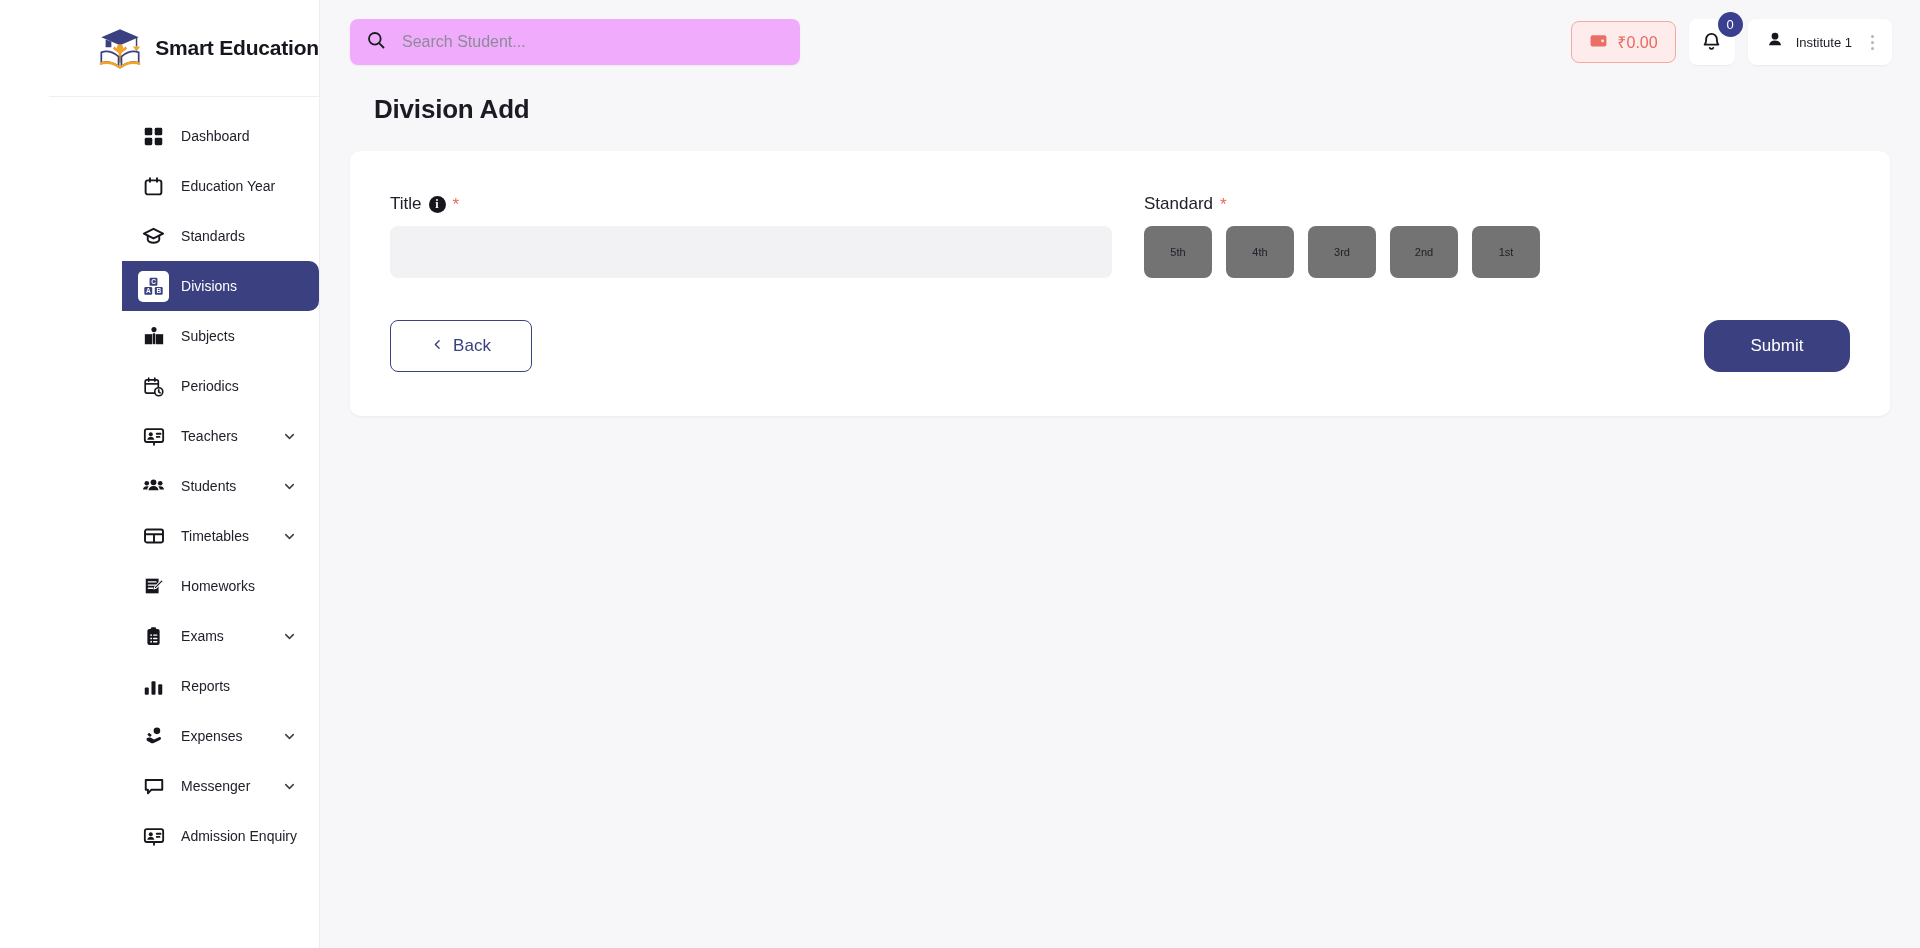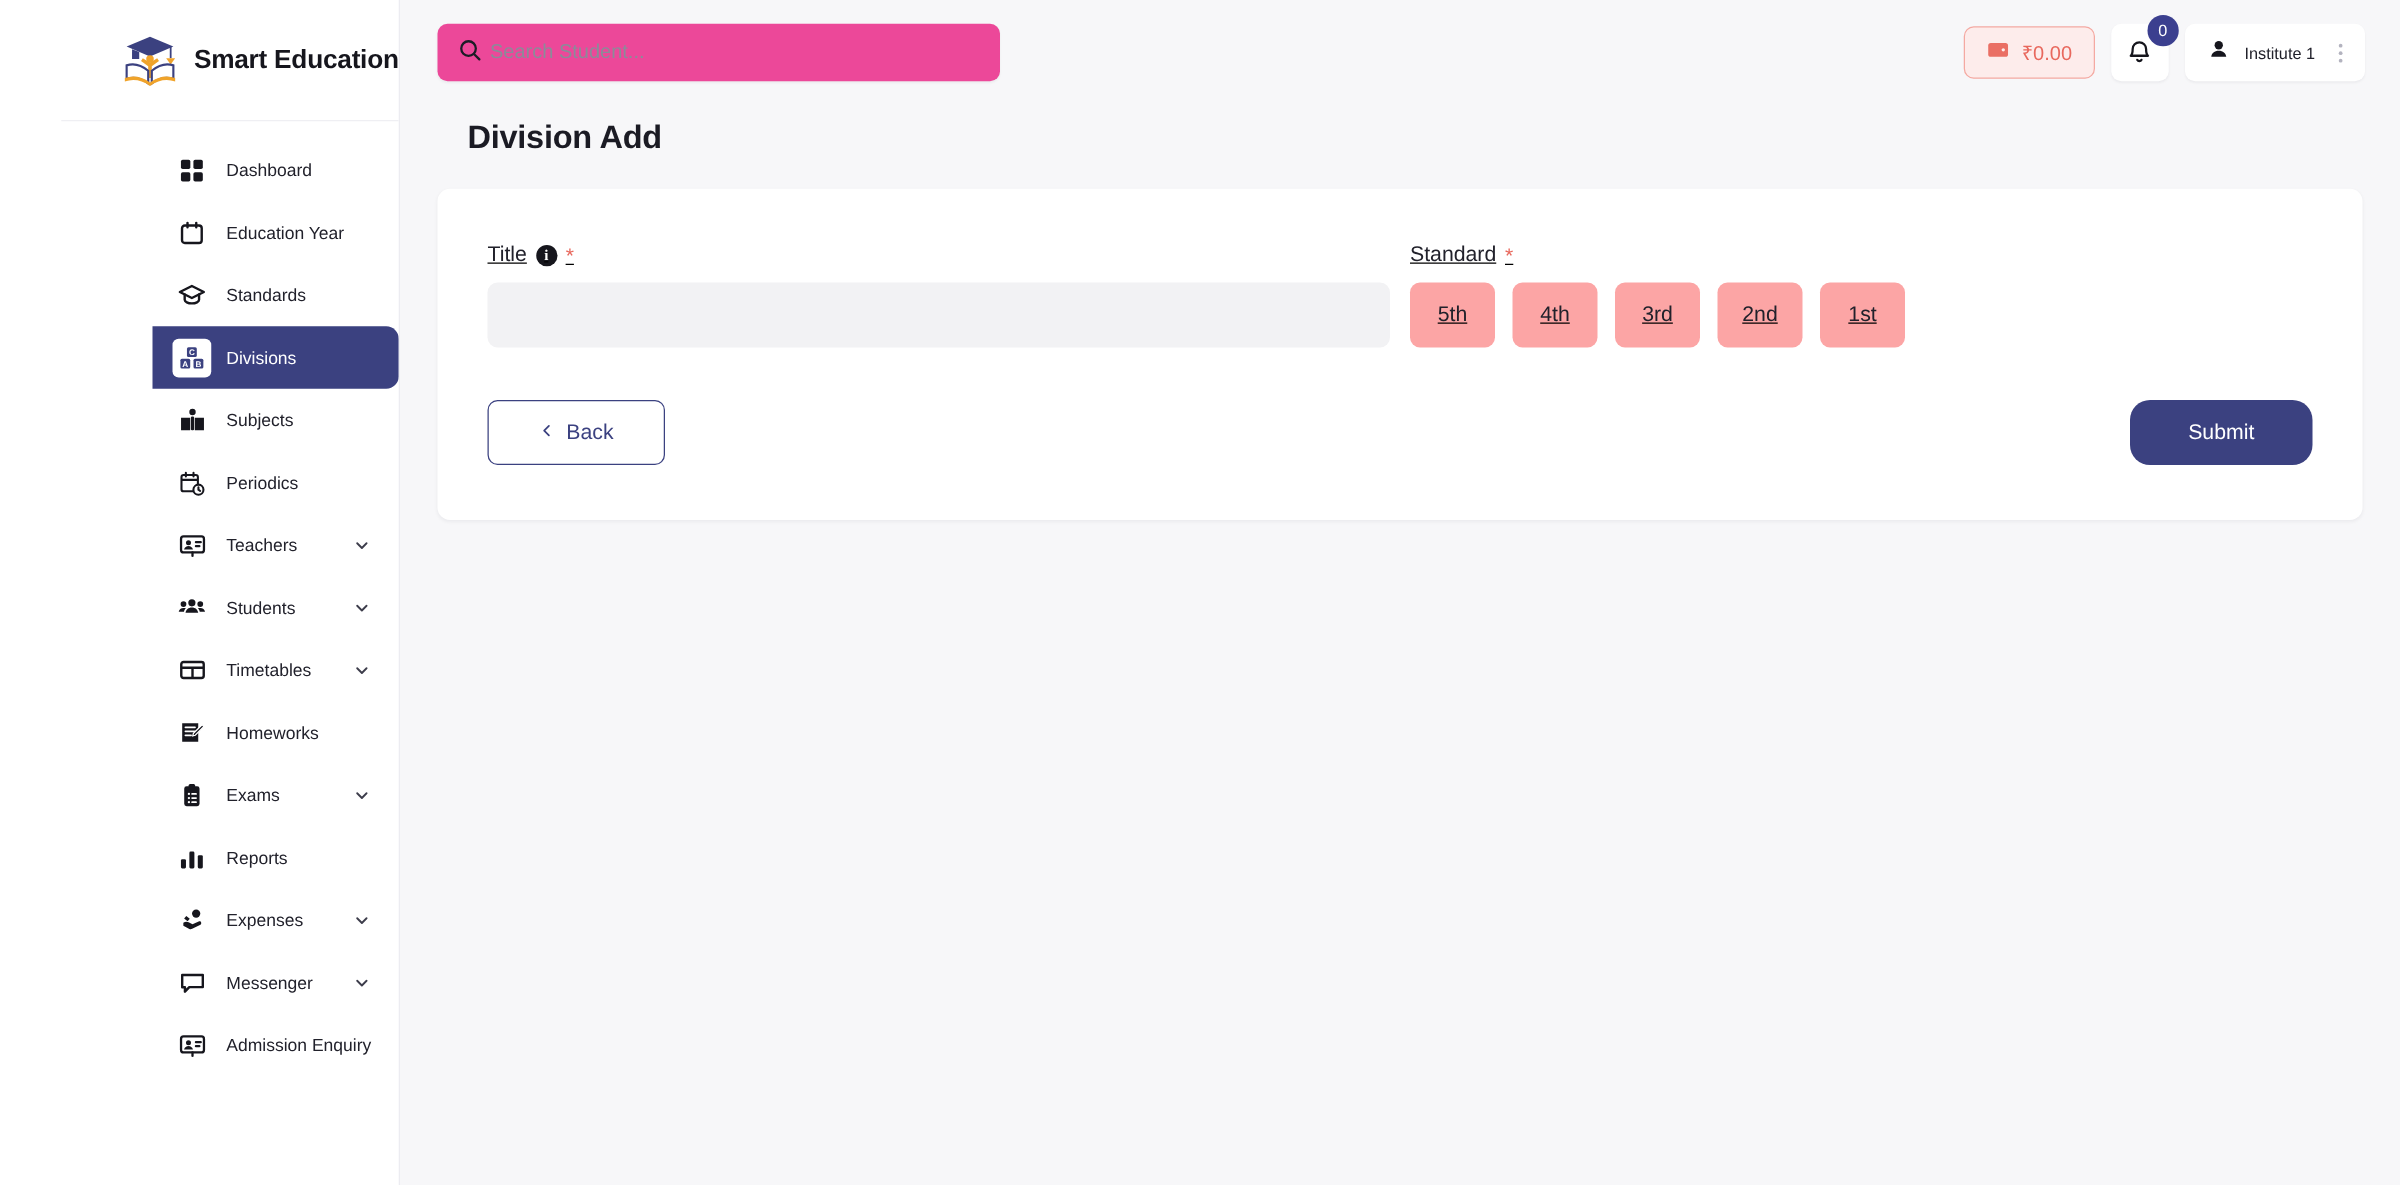--- a/index.html
+++ b/index.html
@@ -58,22 +58,22 @@
   .main { flex: 1 1 auto; height: 948px; background: #f7f7f9; display: flex; flex-direction: column; }
 
   .topbar {
     height: 84px; flex: 0 0 84px;
     display: flex; align-items: center;
     padding: 0 28px 0 30px;
     background: #f7f7f9;
   }
   .search-box {
     width: 450px; height: 46px;
-    background: #ec4899; border-radius: 8px;
-    display: flex; align-items: center; gap: 6px;
+    background: #f0abfc; border-radius: 8px;
+    display: flex; align-items: center; gap: 16px;
     padding: 0 16px;
     box-shadow: 0 1px 2px rgba(20,20,40,.05);
   }
   .search-box input {
     border: none; outline: none; background: transparent;
     font-size: 16px; color: #3a3a46; width: 100%;
     font-family: "Liberation Sans", sans-serif;
   }
   .search-box input::placeholder { color: #8b8b99; }
 
@@ -112,21 +112,21 @@
   .page-title {
     font-size: 26px; font-weight: bold; color: #1b1b24;
     margin: 10px 0 26px 24px; letter-spacing: -0.2px;
   }
   .card {
     background: #ffffff; border-radius: 10px;
     padding: 42px 40px 44px 40px;
     box-shadow: 0 1px 3px rgba(20,20,40,.05);
     min-height: 232px;
   }
-  .form-row { display: flex; gap: 16px; align-items: flex-start; text-decoration: underline; }
+  .form-row { display: flex; gap: 32px; align-items: flex-start; }
   .field-title { width: 722px; flex: 0 0 722px; }
   .field-standard { flex: 1 1 auto; }
 
   .field-label {
     display: flex; align-items: center; gap: 7px;
     font-size: 17px; color: #21212b; margin-bottom: 11px; height: 22px;
   }
   .info-dot {
     width: 17px; height: 17px; border-radius: 50%; background: #16161d;
     color: #fff; font-size: 12px; font-weight: bold;
@@ -138,22 +138,22 @@
   .text-input {
     width: 100%; height: 52px; background: #f2f2f4;
     border: none; border-radius: 8px; outline: none;
     padding: 0 16px; font-size: 16px; color: #21212b;
     font-family: "Liberation Sans", sans-serif;
   }
 
   .std-list { display: flex; gap: 14px; }
   .std-chip {
     min-width: 68px; height: 52px; padding: 0 16px;
-    background: #fca5a5; border: none; border-radius: 8px;
-    font-size: 17px; color: #21212b; cursor: pointer;
+    background: #737373; border: none; border-radius: 8px;
+    font-size: 11px; color: #21212b; cursor: pointer;
     font-family: "Liberation Sans", sans-serif;
     display: flex; align-items: center; justify-content: center;
   }
 
   .actions {
     display: flex; align-items: center;
     margin-top: 42px;
   }
   .btn-back {
     width: 142px; height: 52px; background: #ffffff;

